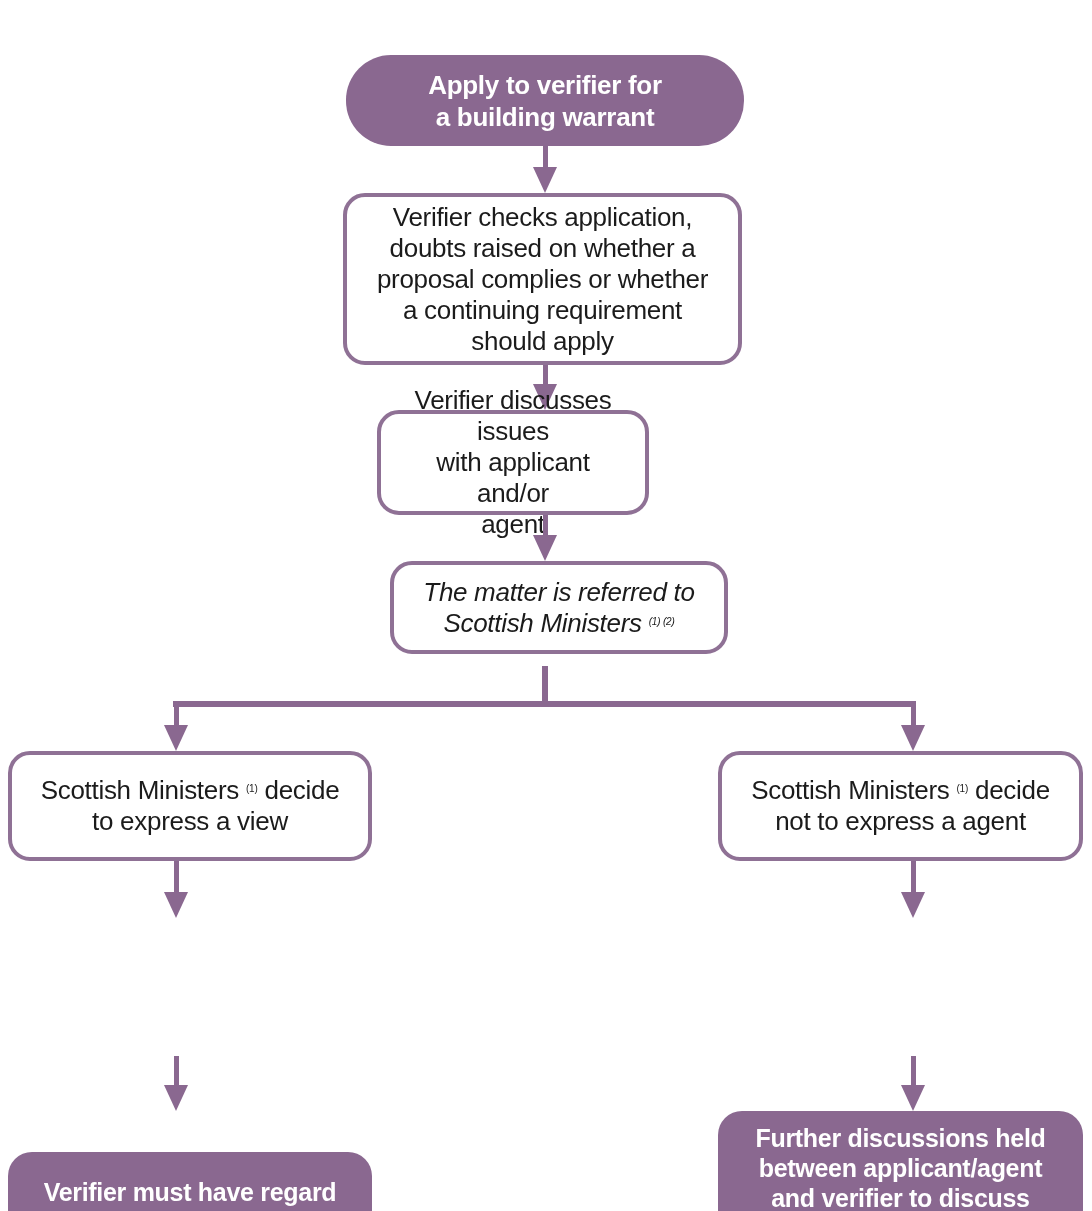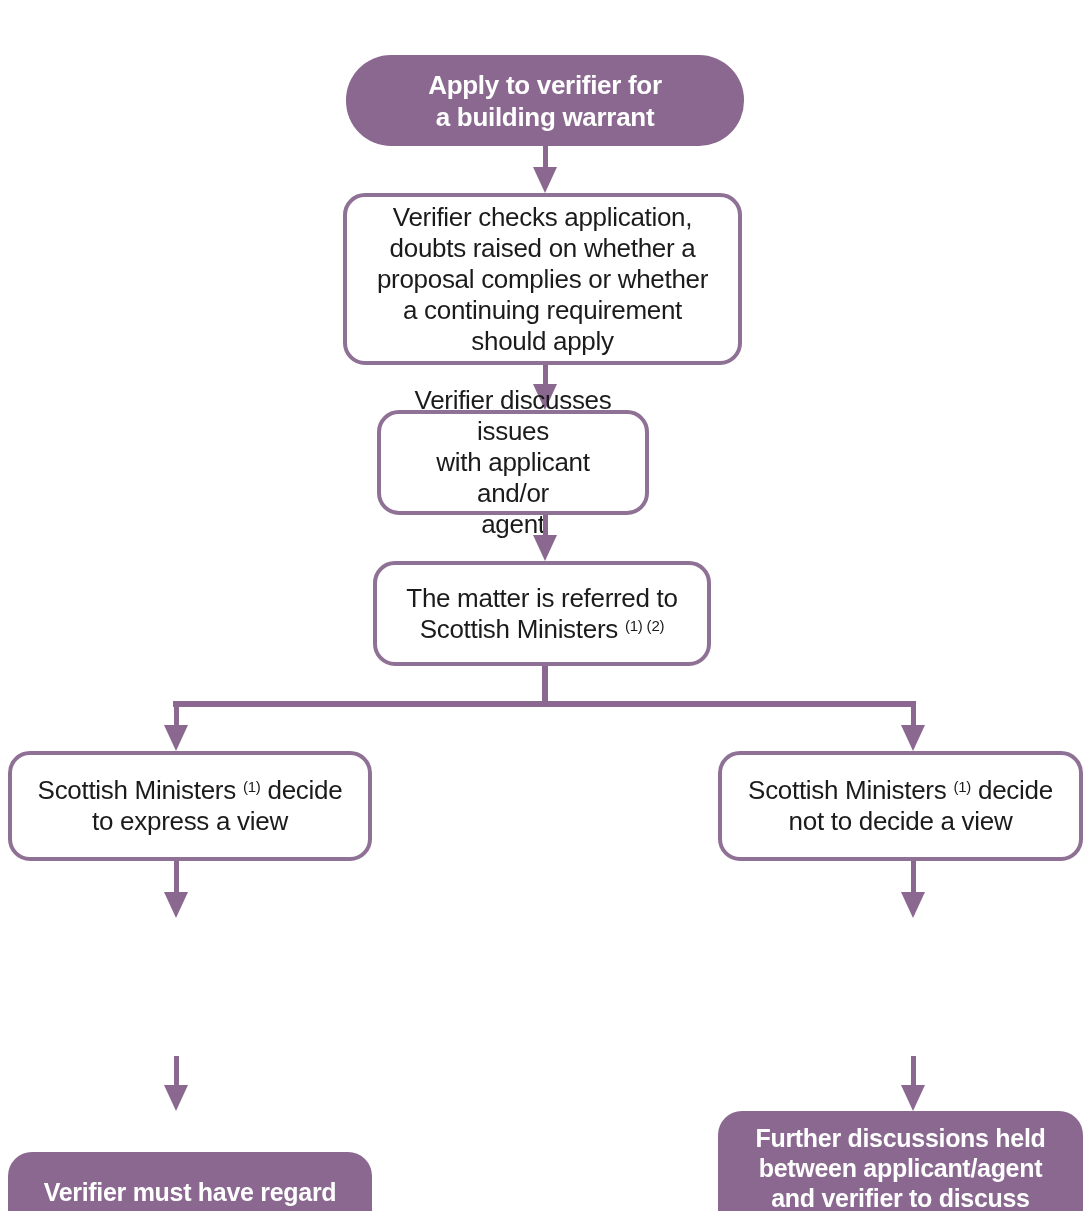--- a/index.html
+++ b/index.html
@@ -40,21 +40,21 @@
     letter-spacing:-0.3px;
     border-radius:24px;
     padding:0 6px;
   }
   .node.pill{
     border-radius:45px;
     font-size:26px;line-height:32px;
   }
   .txt{white-space:pre-line;}
   .sup{
-    font-size:15px;
+    font-size:10px;
     line-height:0;
     vertical-align:7px;
     letter-spacing:-0.2px;
   }
   .arrow{
     position:absolute;
     width:24px;
     display:flex;flex-direction:column;align-items:center;
   }
   .arrow .shaft{width:5px;flex:1;background:var(--purple);}
@@ -98,21 +98,21 @@
     <div class="txt">Verifier discusses issues
 with applicant and/or
 agent</div>
   </div>
 
   <div class="arrow" style="left:533px;top:467px;height:46px;">
     <div class="shaft"></div>
     <div class="head"></div>
   </div>
 
-  <div class="node outlined" style="left:373px;top:513px;width:338px;height:105px;">
+  <div class="node outlined" style="left:390px;top:513px;width:338px;height:93px;font-style:italic;">
     <div class="txt"><span>The matter is referred to
 Scottish Ministers</span> <sup class="sup">(1) (2)</sup></div>
   </div>
 
   <div class="conn" style="left:542px;top:618px;width:6px;height:37px;"></div>
   <div class="conn" style="left:173px;top:653px;width:743px;height:6px;"></div>
 
   <div class="arrow" style="left:164px;top:653px;height:50px;">
     <div class="shaft"></div>
     <div class="head"></div>
@@ -139,21 +139,21 @@
   </div>
 
   <div class="node filled" style="left:8px;top:1104px;width:364px;height:140px;">
     <div class="txt">Verifier must have regard
 to the view expressed when
 determining the application</div>
   </div>
 
   <div class="node outlined" style="left:718px;top:703px;width:365px;height:110px;padding:0 4px;">
     <div class="txt"><span>Scottish Ministers</span> <sup class="sup">(1)</sup> <span>decide
-not to decide a view</span></div>
+not to express a agent</span></div>
   </div>
 
   <div class="arrow" style="left:901px;top:813px;height:57px;">
     <div class="shaft"></div>
     <div class="head"></div>
   </div>
 
 
   <div class="arrow" style="left:901px;top:1008px;height:55px;">
     <div class="shaft"></div>

